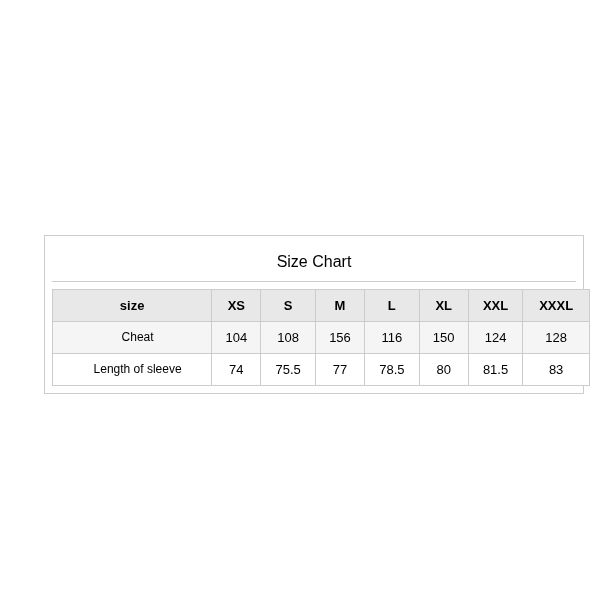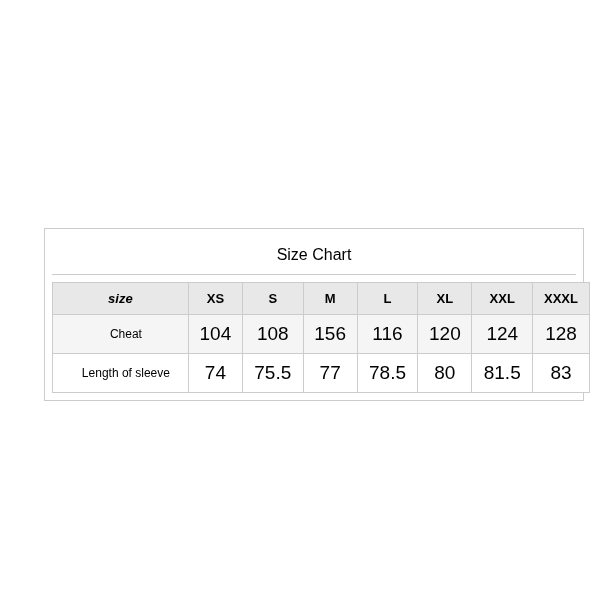--- a/index.html
+++ b/index.html
@@ -43,36 +43,35 @@
 
     thead th {
       padding: 8px 6px;
       text-align: center;
       font-weight: bold;
       font-size: 13px;
       border: 1px solid #cccccc;
     }
 
     thead th:first-child {
-      font-style: italic;
       text-align: center;
     }
 
     tbody tr:nth-child(odd) {
       background-color: #f5f5f5;
     }
 
     tbody tr:nth-child(even) {
       background-color: #ffffff;
     }
 
     tbody td {
       padding: 8px 6px;
       text-align: center;
-      font-size: 19px;
+      font-size: 13px;
       border: 1px solid #cccccc;
     }
 
     tbody td:first-child {
       text-align: center;
       font-size: 12px;
       padding-left: 17px;
     }
   </style>
 </head>
@@ -93,21 +92,21 @@
           <th>XXXL</th>
         </tr>
     </thead>
     <tbody>
     <tr>
           <td>Cheat</td>
           <td>104</td>
           <td>108</td>
           <td>156</td>
           <td>116</td>
-          <td>120</td>
+          <td>150</td>
           <td>124</td>
           <td>128</td>
         </tr>
         <tr>
           <td>Length of sleeve</td>
           <td>74</td>
           <td>75.5</td>
           <td>77</td>
           <td>78.5</td>
           <td>80</td>

